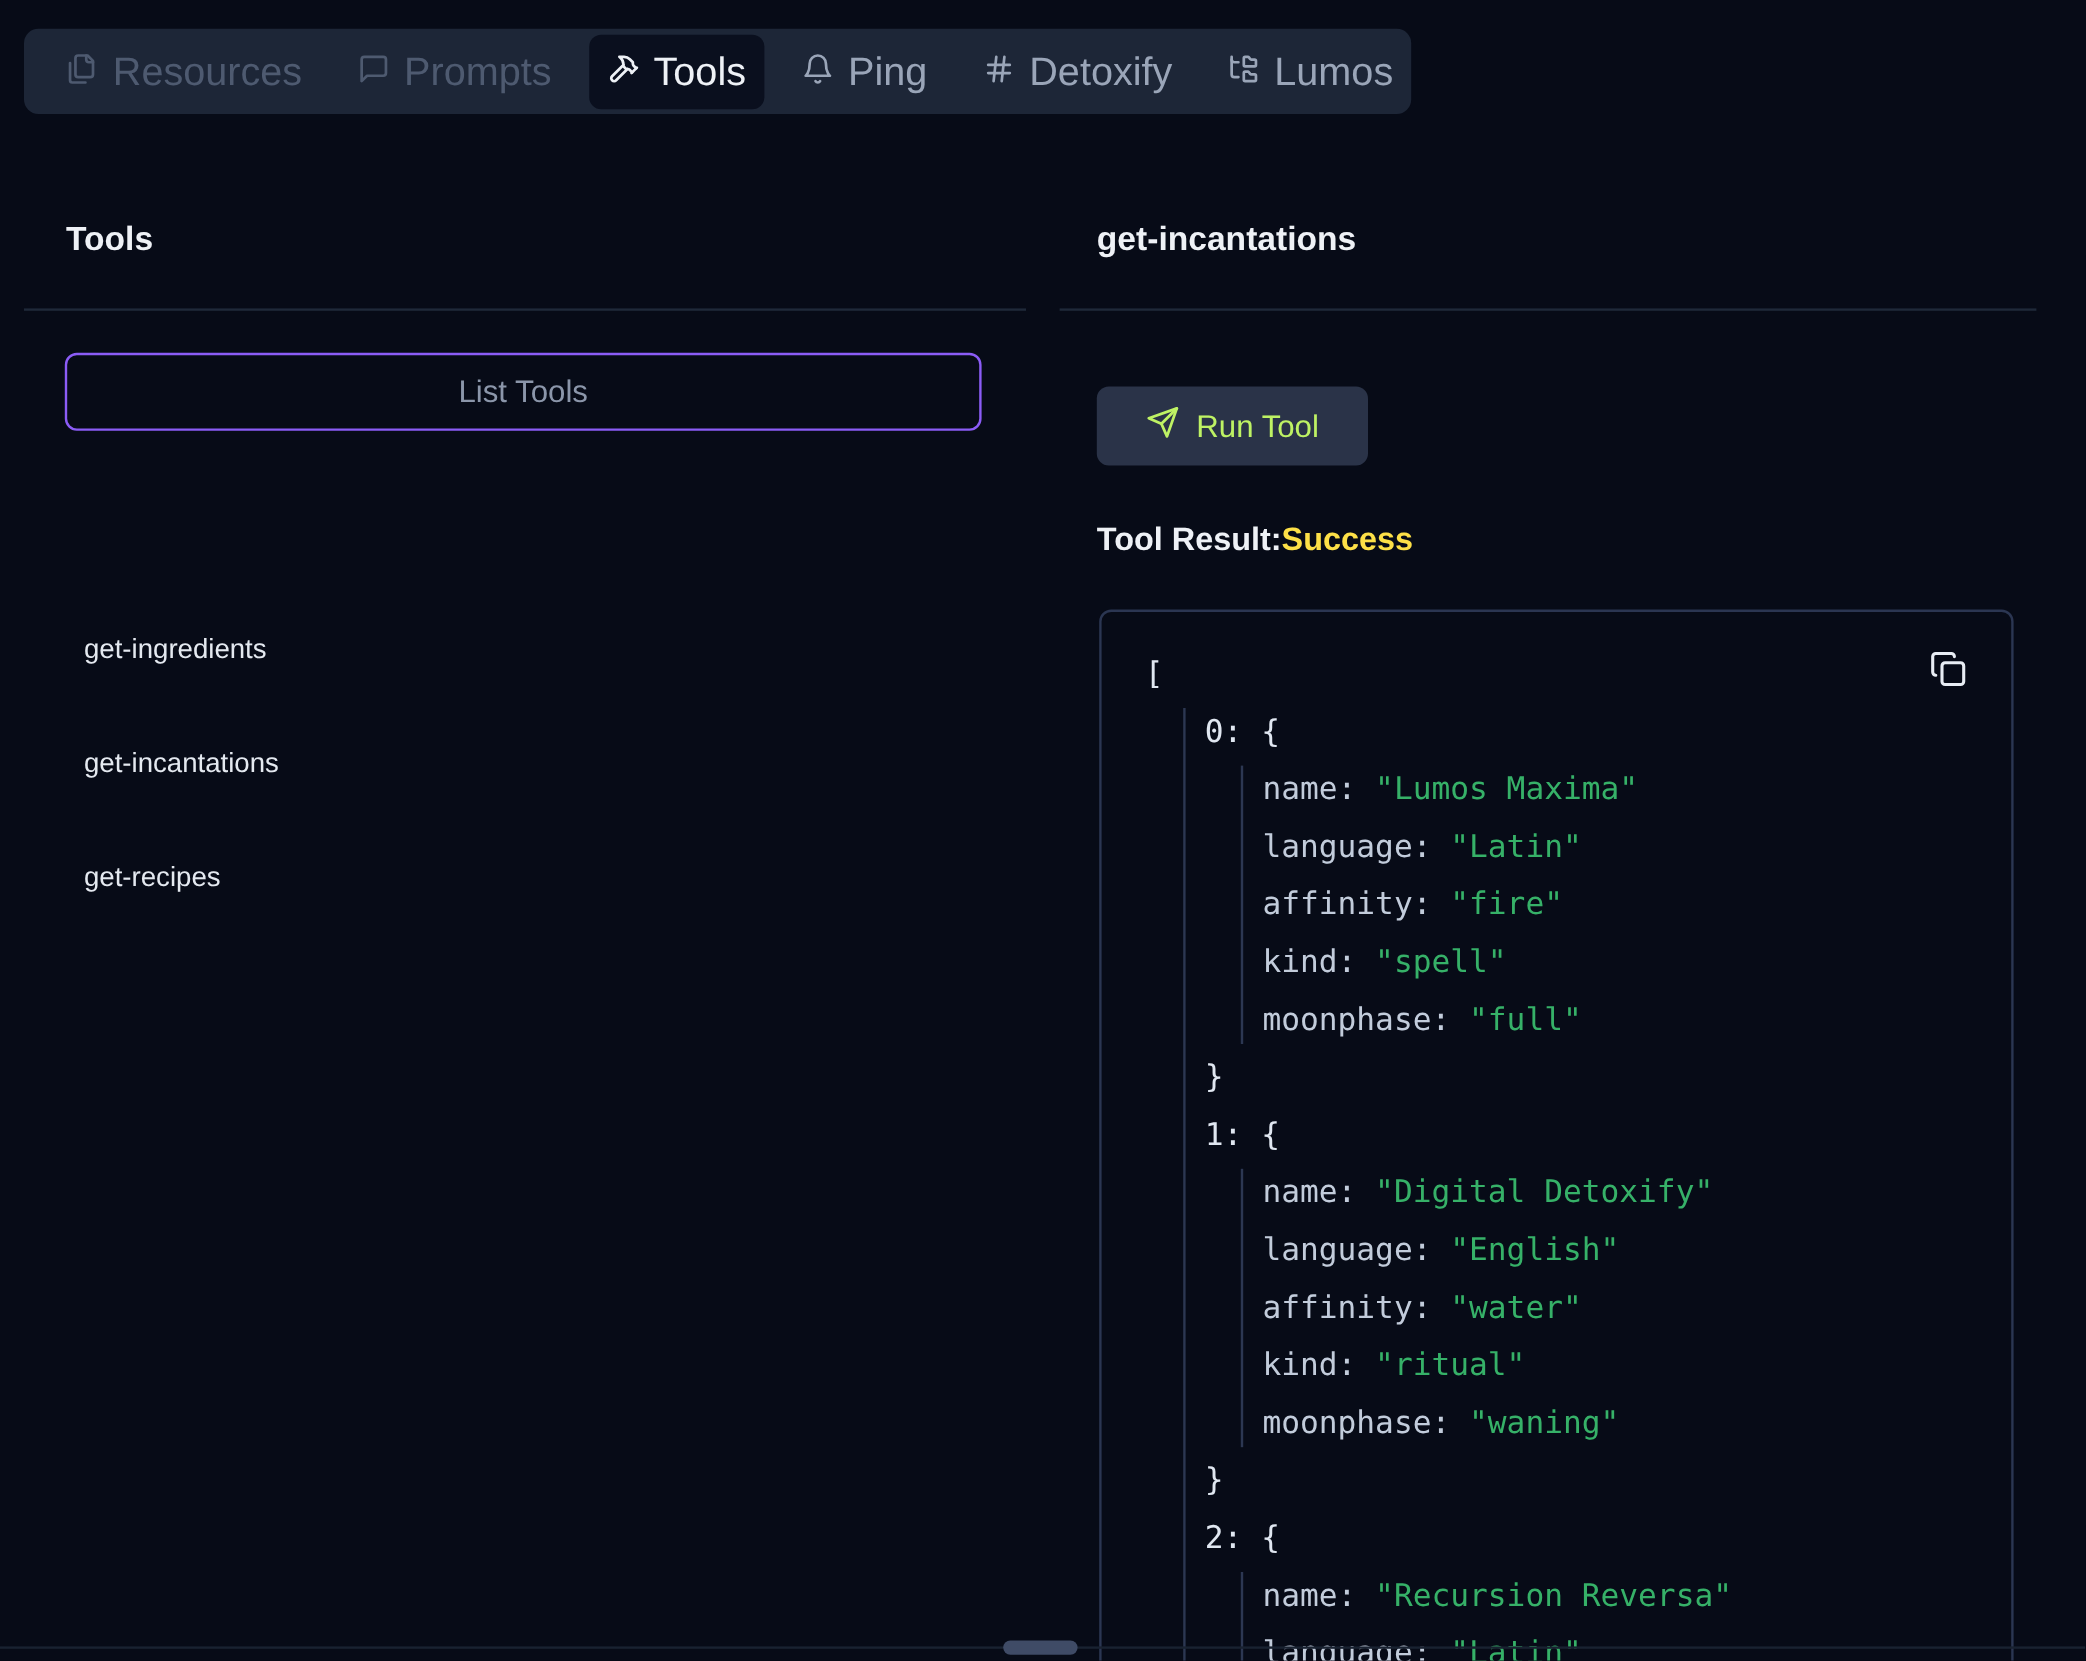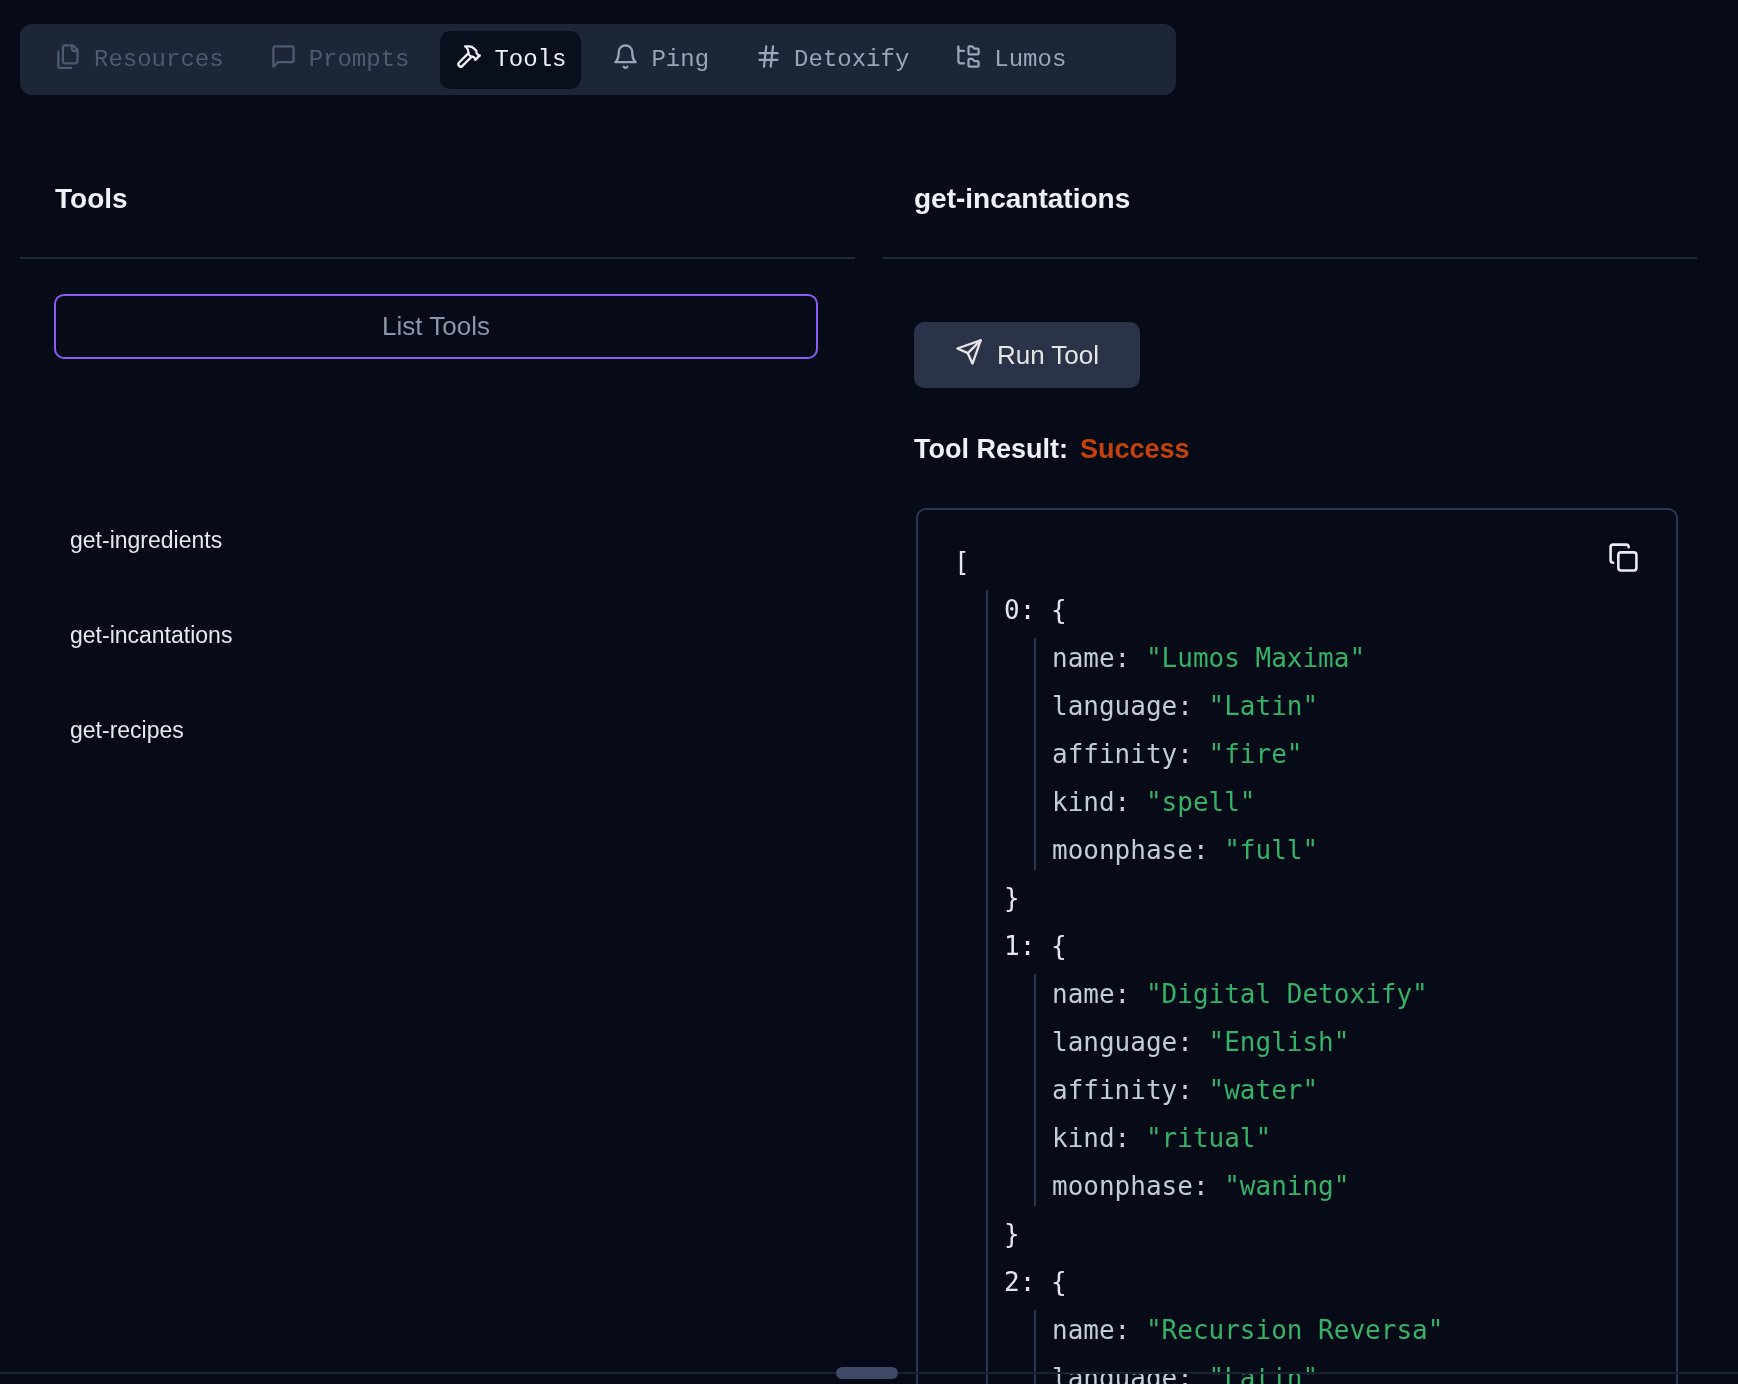--- a/index.html
+++ b/index.html
@@ -5,47 +5,47 @@
   * { margin:0; padding:0; box-sizing:border-box; }
   html,body { width:1738px; height:1384px; overflow:hidden; }
   body { background:#070b17; font-family:"Liberation Sans", sans-serif; -webkit-font-smoothing:antialiased; }
   .app { position:relative; width:1738px; height:1384px; background:#070b17; overflow:hidden; }
 
   
   .tabbar { position:absolute; left:20px; top:24px; width:1156px; height:71px;
             background:#1d2637; border-radius:12px; display:flex; align-items:center;
             padding:0 20px; gap:16px; }
   .tab { display:flex; align-items:center; gap:12px; padding:12px 15px; border-radius:10px;
-         font-size:24px; color:#9aa5b8; cursor:pointer; white-space:nowrap;font-family:Liberation Mono, monospace; }
+         font-size:33px; color:#9aa5b8; cursor:pointer; white-space:nowrap; }
   .tab svg { width:27px; height:27px; flex:0 0 auto; }
   .tab.disabled { color:#4e5a70; }
   .tab.active { background:#0a0f1e; color:#eef1f6; font-weight:500; }
 
   
   .panel-title { position:absolute; font-size:28px; font-weight:700; color:#eef1f6; }
   .divider { position:absolute; height:2px; background:#1f2939; }
 
   .ghost-btn { position:absolute; left:54px; width:764px; height:65px; background:transparent;
                border:2px solid #8b5cf6; border-radius:10px; font-size:26px; cursor:pointer;
                font-family:"Liberation Sans", sans-serif; }
   .ghost-btn.muted { color:#8b96aa; }
   .ghost-btn.plain { color:#e3e8ef; }
 
   .tool-item { position:absolute; left:70px; height:48px; line-height:48px;
                font-size:23px; color:#e4e9f0; cursor:pointer; }
 
   .run-btn { position:absolute; left:914px; top:322px; width:226px; height:66px;
              background:#2a3348; border:none; border-radius:10px; display:flex;
-             align-items:center; justify-content:center; gap:14px; color:#e5e5e5;
+             align-items:center; justify-content:center; gap:14px; color:#bef264;
              font-size:26px; cursor:pointer; font-family:"Liberation Sans", sans-serif; }
   .run-btn svg { width:28px; height:28px; }
 
   .result-line { position:absolute; left:914px; top:434px; font-size:27px; font-weight:700; }
   .result-label { color:#eef1f6; }
-  .result-status { color:#c2410c; margin-left:12px; }
+  .result-status { color:#fde047; }
 
   
   .json-box { position:absolute; left:916px; top:508px; width:762px; height:920px;
               border:2px solid #2b3652; border-radius:10px; }
   .copy-btn { position:absolute; right:36px; top:32px; width:34px; height:34px; background:transparent;
               border:none; color:#e8edf4; cursor:pointer; padding:0; }
   .copy-btn svg { width:31px; height:31px; }
   #json-tree { position:absolute; inset:0; font-family:"DejaVu Sans Mono", monospace;
                font-size:26px; }
   .jrow { position:absolute; height:48px; line-height:48px; white-space:pre; }

